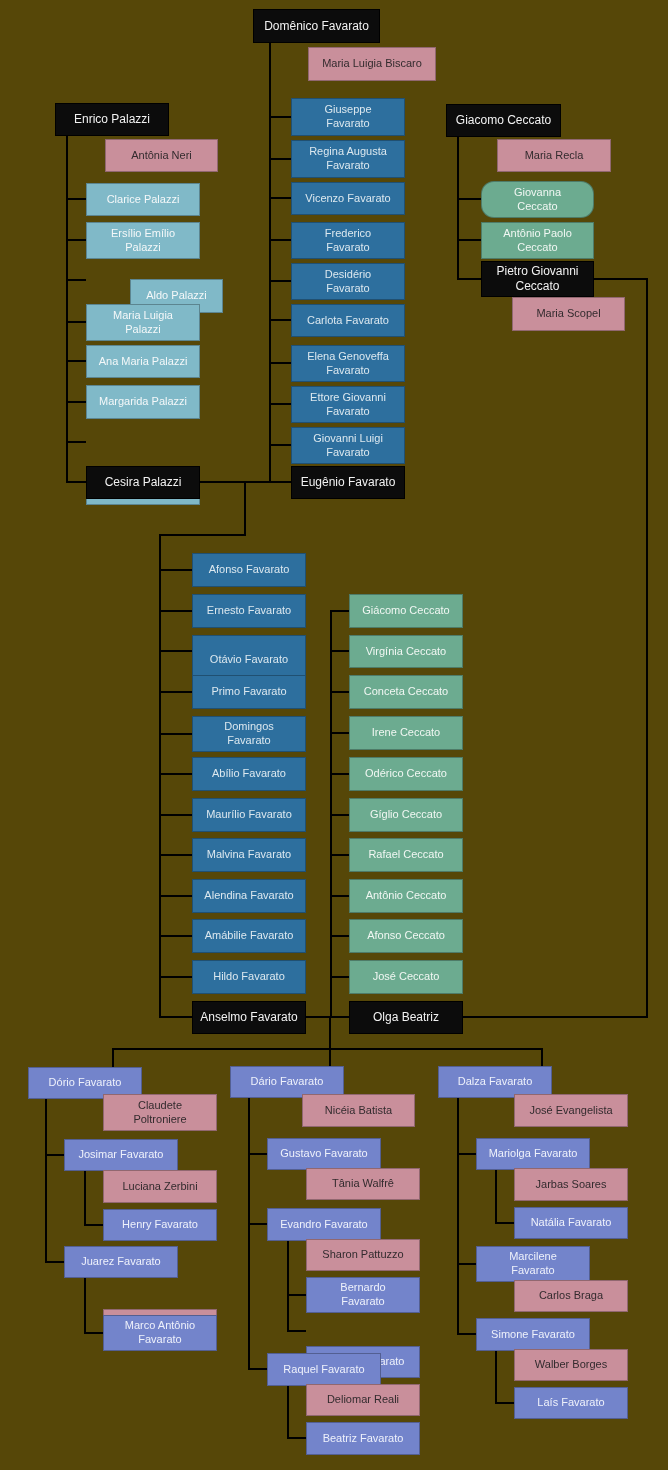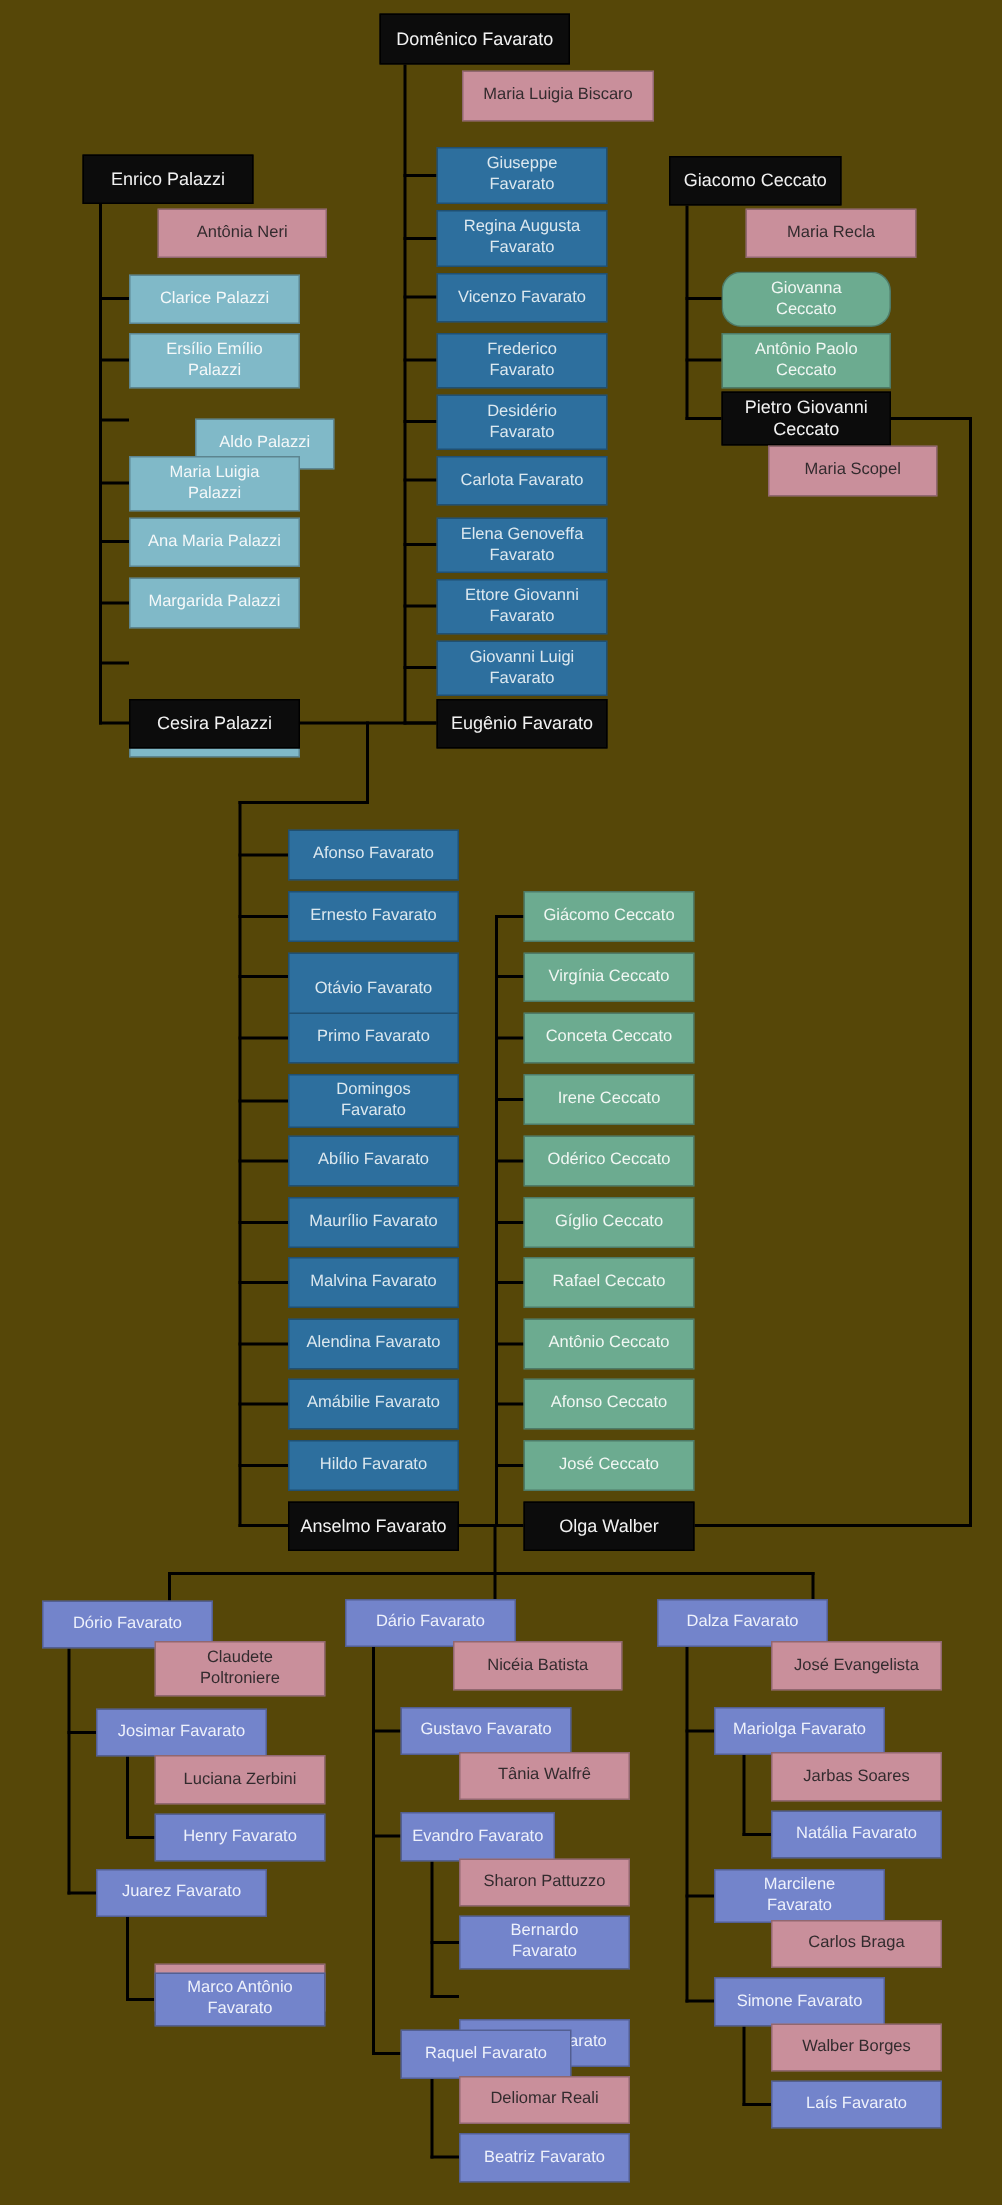--- a/index.html
+++ b/index.html
@@ -176,38 +176,38 @@
     <div class="node node-green" style="left: 349px; top: 594px; width: 114px; height: 34px;"><span>Giácomo Ceccato</span></div>
     <div class="node node-green" style="left: 349px; top: 635px; width: 114px; height: 33px;"><span>Virgínia Ceccato</span></div>
     <div class="node node-green" style="left: 349px; top: 675px; width: 114px; height: 34px;"><span>Conceta Ceccato</span></div>
     <div class="node node-green" style="left: 349px; top: 716px; width: 114px; height: 34px;"><span>Irene Ceccato</span></div>
     <div class="node node-green" style="left: 349px; top: 757px; width: 114px; height: 34px;"><span>Odérico Ceccato</span></div>
     <div class="node node-green" style="left: 349px; top: 798px; width: 114px; height: 34px;"><span>Gíglio Ceccato</span></div>
     <div class="node node-green" style="left: 349px; top: 838px; width: 114px; height: 34px;"><span>Rafael Ceccato</span></div>
     <div class="node node-green" style="left: 349px; top: 879px; width: 114px; height: 34px;"><span>Antônio Ceccato</span></div>
     <div class="node node-green" style="left: 349px; top: 919px; width: 114px; height: 34px;"><span>Afonso Ceccato</span></div>
     <div class="node node-green" style="left: 349px; top: 960px; width: 114px; height: 34px;"><span>José Ceccato</span></div>
-    <div class="node node-black" style="left: 349px; top: 1001px; width: 114px; height: 33px;"><span>Olga Walber</span></div>
+    <div class="node node-black" style="left: 349px; top: 1001px; width: 114px; height: 33px;"><span>Olga Beatriz</span></div>
     <div class="node node-purple" style="left: 28px; top: 1067px; width: 114px; height: 32px;"><span>Dório Favarato</span></div>
     <div class="node node-pink" style="left: 103px; top: 1094px; width: 114px; height: 37px;"><span>Claudete
 Poltroniere</span></div>
     <div class="node node-purple" style="left: 230px; top: 1066px; width: 114px; height: 32px;"><span>Dário Favarato</span></div>
     <div class="node node-pink" style="left: 302px; top: 1094px; width: 113px; height: 33px;"><span>Nicéia Batista</span></div>
     <div class="node node-purple" style="left: 438px; top: 1066px; width: 114px; height: 32px;"><span>Dalza Favarato</span></div>
     <div class="node node-pink" style="left: 514px; top: 1094px; width: 114px; height: 33px;"><span>José Evangelista</span></div>
     <div class="node node-purple" style="left: 64px; top: 1139px; width: 114px; height: 32px;"><span>Josimar Favarato</span></div>
     <div class="node node-pink" style="left: 103px; top: 1170px; width: 114px; height: 33px;"><span>Luciana Zerbini</span></div>
     <div class="node node-purple" style="left: 103px; top: 1209px; width: 114px; height: 32px;"><span>Henry Favarato</span></div>
     <div class="node node-purple" style="left: 64px; top: 1246px; width: 114px; height: 32px;"><span>Juarez Favarato</span></div>
     <div class="node node-pink" style="left: 103px; top: 1277px; width: 114px; height: 32px; margin-top: 32px;"><span>Sandra Guasti</span></div>
     <div class="node node-purple" style="left: 103px; top: 1315px; width: 114px; height: 36px;"><span>Marco Antônio
 Favarato</span></div>
     <div class="node node-purple" style="left: 267px; top: 1138px; width: 114px; height: 32px;"><span>Gustavo Favarato</span></div>
     <div class="node node-pink" style="left: 306px; top: 1168px; width: 114px; height: 32px;"><span>Tânia Walfrê</span></div>
-    <div class="node node-purple" style="left: 267px; top: 1208px; width: 103px; height: 33px;"><span>Evandro Favarato</span></div>
+    <div class="node node-purple" style="left: 267px; top: 1208px; width: 114px; height: 33px;"><span>Evandro Favarato</span></div>
     <div class="node node-pink" style="left: 306px; top: 1239px; width: 114px; height: 32px;"><span>Sharon Pattuzzo</span></div>
     <div class="node node-purple" style="left: 306px; top: 1277px; width: 114px; height: 36px;"><span>Bernardo
 Favarato</span></div>
     <div class="node node-purple" style="left: 306px; top: 1346px; width: 114px; height: 32px;"><span>Vicente Favarato</span></div>
     <div class="node node-purple" style="left: 267px; top: 1353px; width: 114px; height: 33px;"><span>Raquel Favarato</span></div>
     <div class="node node-pink" style="left: 306px; top: 1384px; width: 114px; height: 32px;"><span>Deliomar Reali</span></div>
     <div class="node node-purple" style="left: 306px; top: 1422px; width: 114px; height: 33px;"><span>Beatriz Favarato</span></div>
     <div class="node node-purple" style="left: 476px; top: 1138px; width: 114px; height: 32px;"><span>Mariolga Favarato</span></div>
     <div class="node node-pink" style="left: 514px; top: 1168px; width: 114px; height: 33px;"><span>Jarbas Soares</span></div>
     <div class="node node-purple" style="left: 514px; top: 1207px; width: 114px; height: 32px;"><span>Natália Favarato</span></div>

